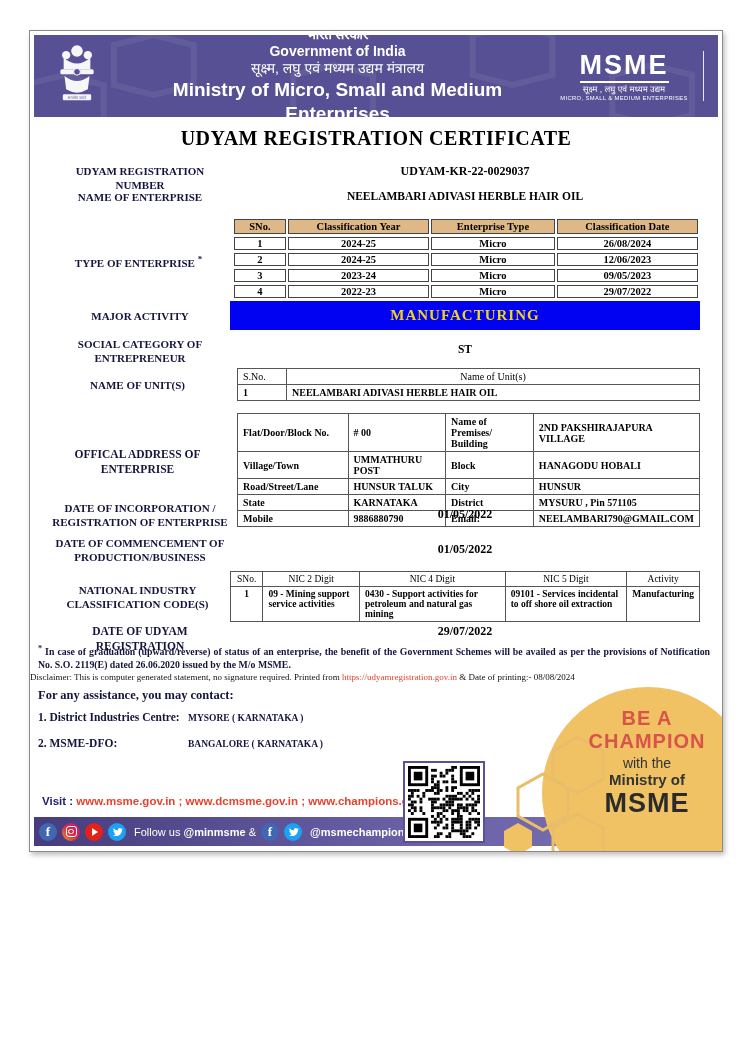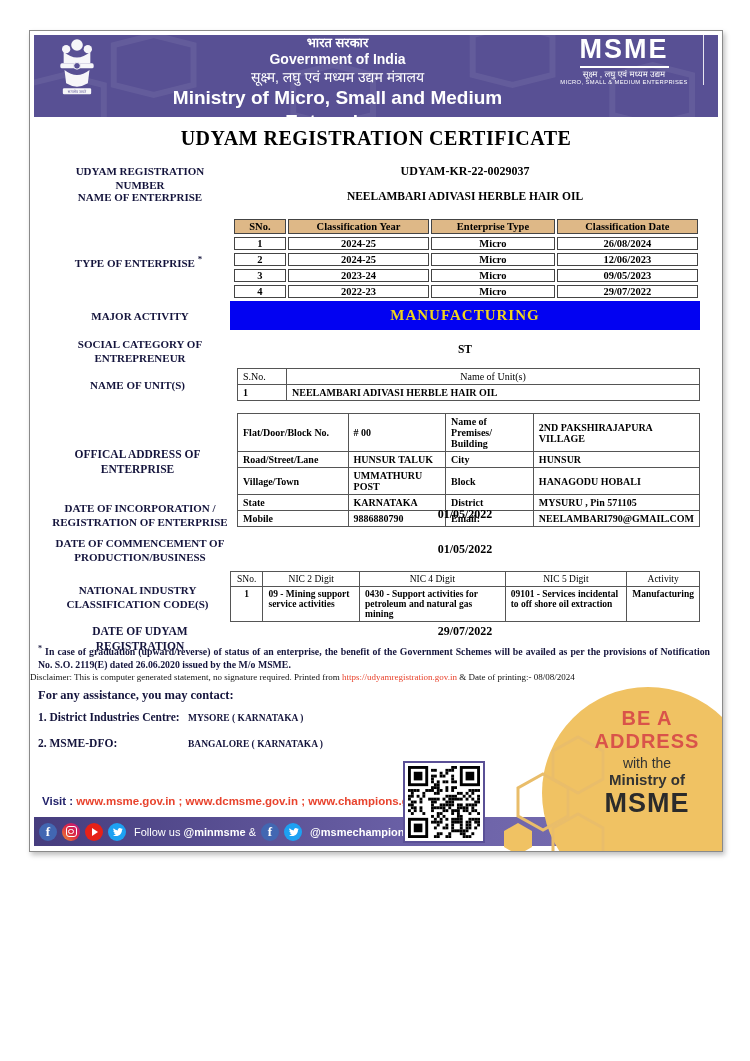--- a/index.html
+++ b/index.html
@@ -2,21 +2,21 @@
 <html><head>
 <meta charset="utf-8">
 <style>
   html,body{margin:0;padding:0;background:#fff;}
   .page{position:relative;width:750px;height:1061px;background:#fff;overflow:hidden;
         font-family:"Liberation Serif",serif;}
   .cert{position:absolute;left:29px;top:30px;width:692px;height:820px;background:#fff;
         border:1px solid #8a8a8a;box-shadow:2px 3px 5px rgba(0,0,0,.25);overflow:hidden;}
   
   .hdr{position:absolute;left:4px;top:4px;right:4px;height:82px;background:#585094;
-       display:flex;align-items:flex-start;color:#fff;font-family:"Liberation Sans",sans-serif;}
+       display:flex;align-items:center;color:#fff;font-family:"Liberation Sans",sans-serif;}
   .hex-bg{position:absolute;inset:0;width:100%;height:100%;}
   .emblem{position:relative;width:86px;display:flex;justify-content:center;align-items:center;}
   .hdr-center{position:relative;flex:1;text-align:center;line-height:1.25;}
   .hdr-center .hi1{font-size:13px;font-weight:bold;}
   .hdr-center .en1{font-size:14px;font-weight:bold;}
   .hdr-center .hi2{font-size:14px;font-weight:normal;}
   .hdr-center .en2{font-size:19px;font-weight:bold;}
   .hdr-logo{position:relative;width:138px;margin-right:14px;text-align:center;line-height:1.1;
             border-right:1px solid rgba(255,255,255,.85);padding-right:10px;}
   .hdr-logo .big{font-size:27px;font-weight:800;letter-spacing:2px;
@@ -240,30 +240,30 @@
     <div class="val-area">
       <table class="tbl tbl-addr">
         <tbody>
           <tr>
             <td class="k">Flat/Door/Block No.</td>
             <td class="v1"># 00</td>
             <td class="k2">Name of Premises/ Building</td>
             <td>2ND PAKSHIRAJAPURA VILLAGE</td>
           </tr>
           <tr>
+            <td class="k">Village/Town</td>
+            <td class="v1">UMMATHURU POST</td>
+            <td class="k2">Block</td>
+            <td>HANAGODU HOBALI</td>
+          </tr>
+          <tr>
             <td class="k">Road/Street/Lane</td>
             <td class="v1">HUNSUR TALUK</td>
             <td class="k2">City</td>
             <td>HUNSUR</td>
-          </tr>
-          <tr>
-            <td class="k">Village/Town</td>
-            <td class="v1">UMMATHURU POST</td>
-            <td class="k2">Block</td>
-            <td>HANAGODU HOBALI</td>
           </tr>
           <tr>
             <td class="k">State</td>
             <td class="v1">KARNATAKA</td>
             <td class="k2">District</td>
             <td>MYSURU , Pin 571105</td>
           </tr>
           <tr>
             <td class="k">Mobile</td>
             <td class="v1">9886880790</td>
@@ -340,21 +340,21 @@
   <svg class="gold-hex" width="170" height="145" viewBox="0 0 170 145">
     <g fill="none" stroke="#e9bd6a" stroke-width="3">
       <polygon points="85,55 110,69 110,97 85,111 60,97 60,69"></polygon>
       <polygon points="120,18 145,32 145,60 120,74 95,60 95,32"></polygon>
       <polygon points="120,95 145,109 145,137 120,151 95,137 95,109"></polygon>
     </g>
     <polygon points="60,104 74,112 74,128 60,136 46,128 46,112" fill="#f0c263"></polygon>
   </svg>
   <div class="champ-text">
     <div class="l1">BE A</div>
-    <div class="l2">ADDRESS</div>
+    <div class="l2">CHAMPION</div>
     <div class="l3">with the</div>
     <div class="l4">Ministry of</div>
     <div class="l5">MSME</div>
   </div>
 
   <div class="visit">
     <span>Visit : </span><span class="vlink">www.msme.gov.in</span><span class="vlink"> ; </span><span class="vlink">www.dcmsme.gov.in</span><span class="vlink"> ; </span><span class="vlink">www.champions.gov.in</span>
   </div>
 
   <div class="fbar">

